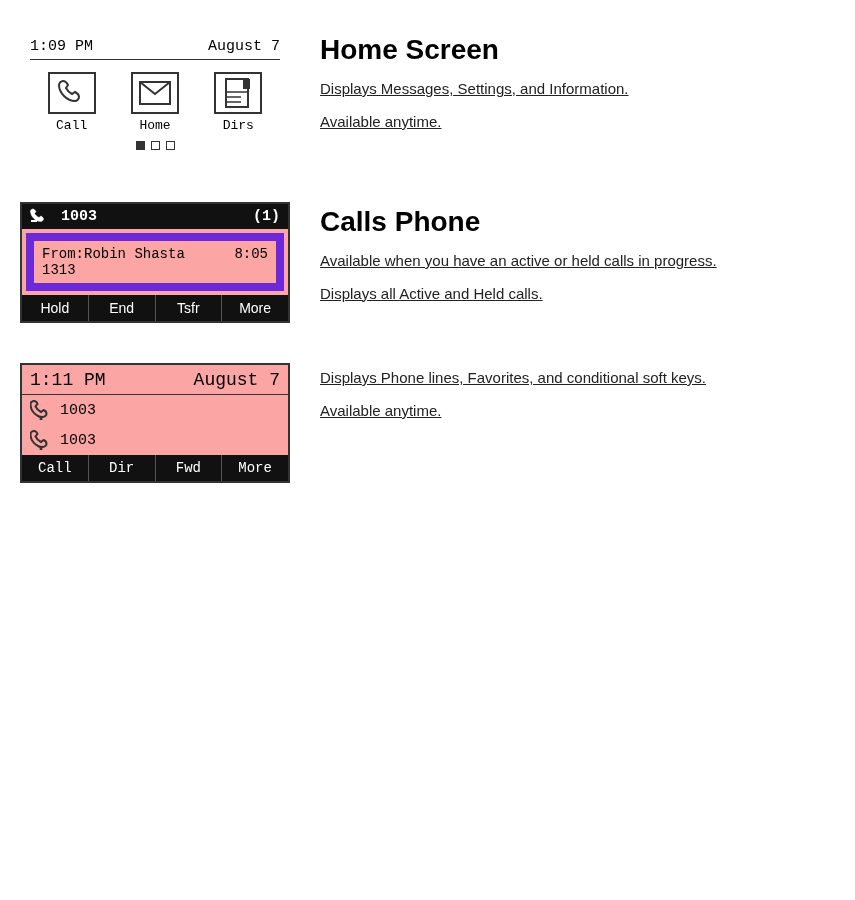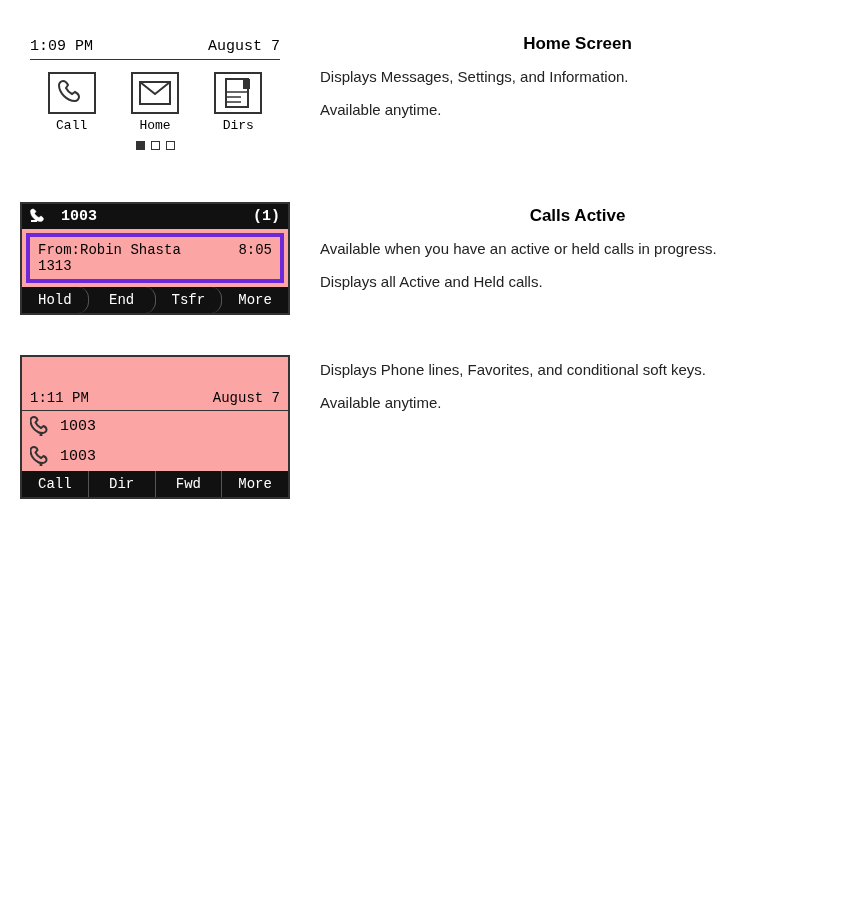--- a/index.html
+++ b/index.html
@@ -100,21 +100,21 @@
       color: #fff;
       display: flex;
       justify-content: space-between;
       padding: 4px 8px;
       font-size: 15px;
       font-family: 'Courier New', monospace;
       font-weight: bold;
     }
 
     .calls-screen .call-info-box {
-      border: 4px solid #6d28d9;
+      border: 8px solid #6d28d9;
       margin: 4px;
       padding: 5px 8px;
       font-family: 'Courier New', monospace;
       font-size: 14px;
     }
 
     .calls-screen .call-info-row {
       display: flex;
       justify-content: space-between;
     }
@@ -122,44 +122,42 @@
     .calls-screen .softkeys {
       display: flex;
       background: #111;
       color: #fff;
     }
 
     .calls-screen .softkey {
       flex: 1;
       text-align: center;
       padding: 5px 2px;
-      font-family: Liberation Mono, monospace;
+      font-family: Liberation Sans, sans-serif;
       font-size: 14px;
       border-right: 1px solid #555;
       color: #fff;
-      border-radius: 11px;
     }
 
     .calls-screen .softkey:last-child {
       border-right: none;
     }
 
     
     .lines-screen {
       padding: 0;
     }
 
     .lines-screen .status-bar {
       display: flex;
       justify-content: space-between;
-      font-size: 14px;
+      font-size: 18px;
       padding: 5px 8px 4px;
       font-family: 'Courier New', monospace;
       border-bottom: 1.5px solid #333;
-      margin-top: 28px;
     }
 
     .lines-screen .line-item {
       display: flex;
       align-items: center;
       padding: 5px 8px;
       font-family: 'Courier New', monospace;
       font-size: 15px;
       gap: 8px;
     }
@@ -184,31 +182,31 @@
       border-right: none;
     }
 
     
     .description {
       flex: 1;
       padding-top: 4px;
     }
 
     .description h2 {
-      font-size: 17px;
+      font-size: 28px;
       font-weight: bold;
       margin-bottom: 12px;
-      text-align: center;
     }
 
     .description p {
       font-size: 15px;
       line-height: 1.5;
       margin-bottom: 10px;
       color: #222;
+      text-decoration: underline;
     }
   </style>
 </head>
 <body>
 
 <div class="section">
   <div class="phone-mockup home-screen">
     <div class="status-bar">
       <span>1:09 PM</span>
       <span>August 7</span>
@@ -279,21 +277,21 @@
     </div>
     <div class="softkeys">
       <div class="softkey">Hold</div>
       <div class="softkey">End</div>
       <div class="softkey">Tsfr</div>
       <div class="softkey">More</div>
     </div>
   </div>
 
   <div class="description">
-    <h2>Calls Active</h2>
+    <h2>Calls Phone</h2>
     <p>Available when you have an active or held calls in progress.</p>
     <p>Displays all Active and Held calls.</p>
   </div>
 </div>
 
 <div class="section">
   <div class="phone-mockup lines-screen">
     <div class="status-bar">
       <span>1:11 PM</span>
       <span>August 7</span>

